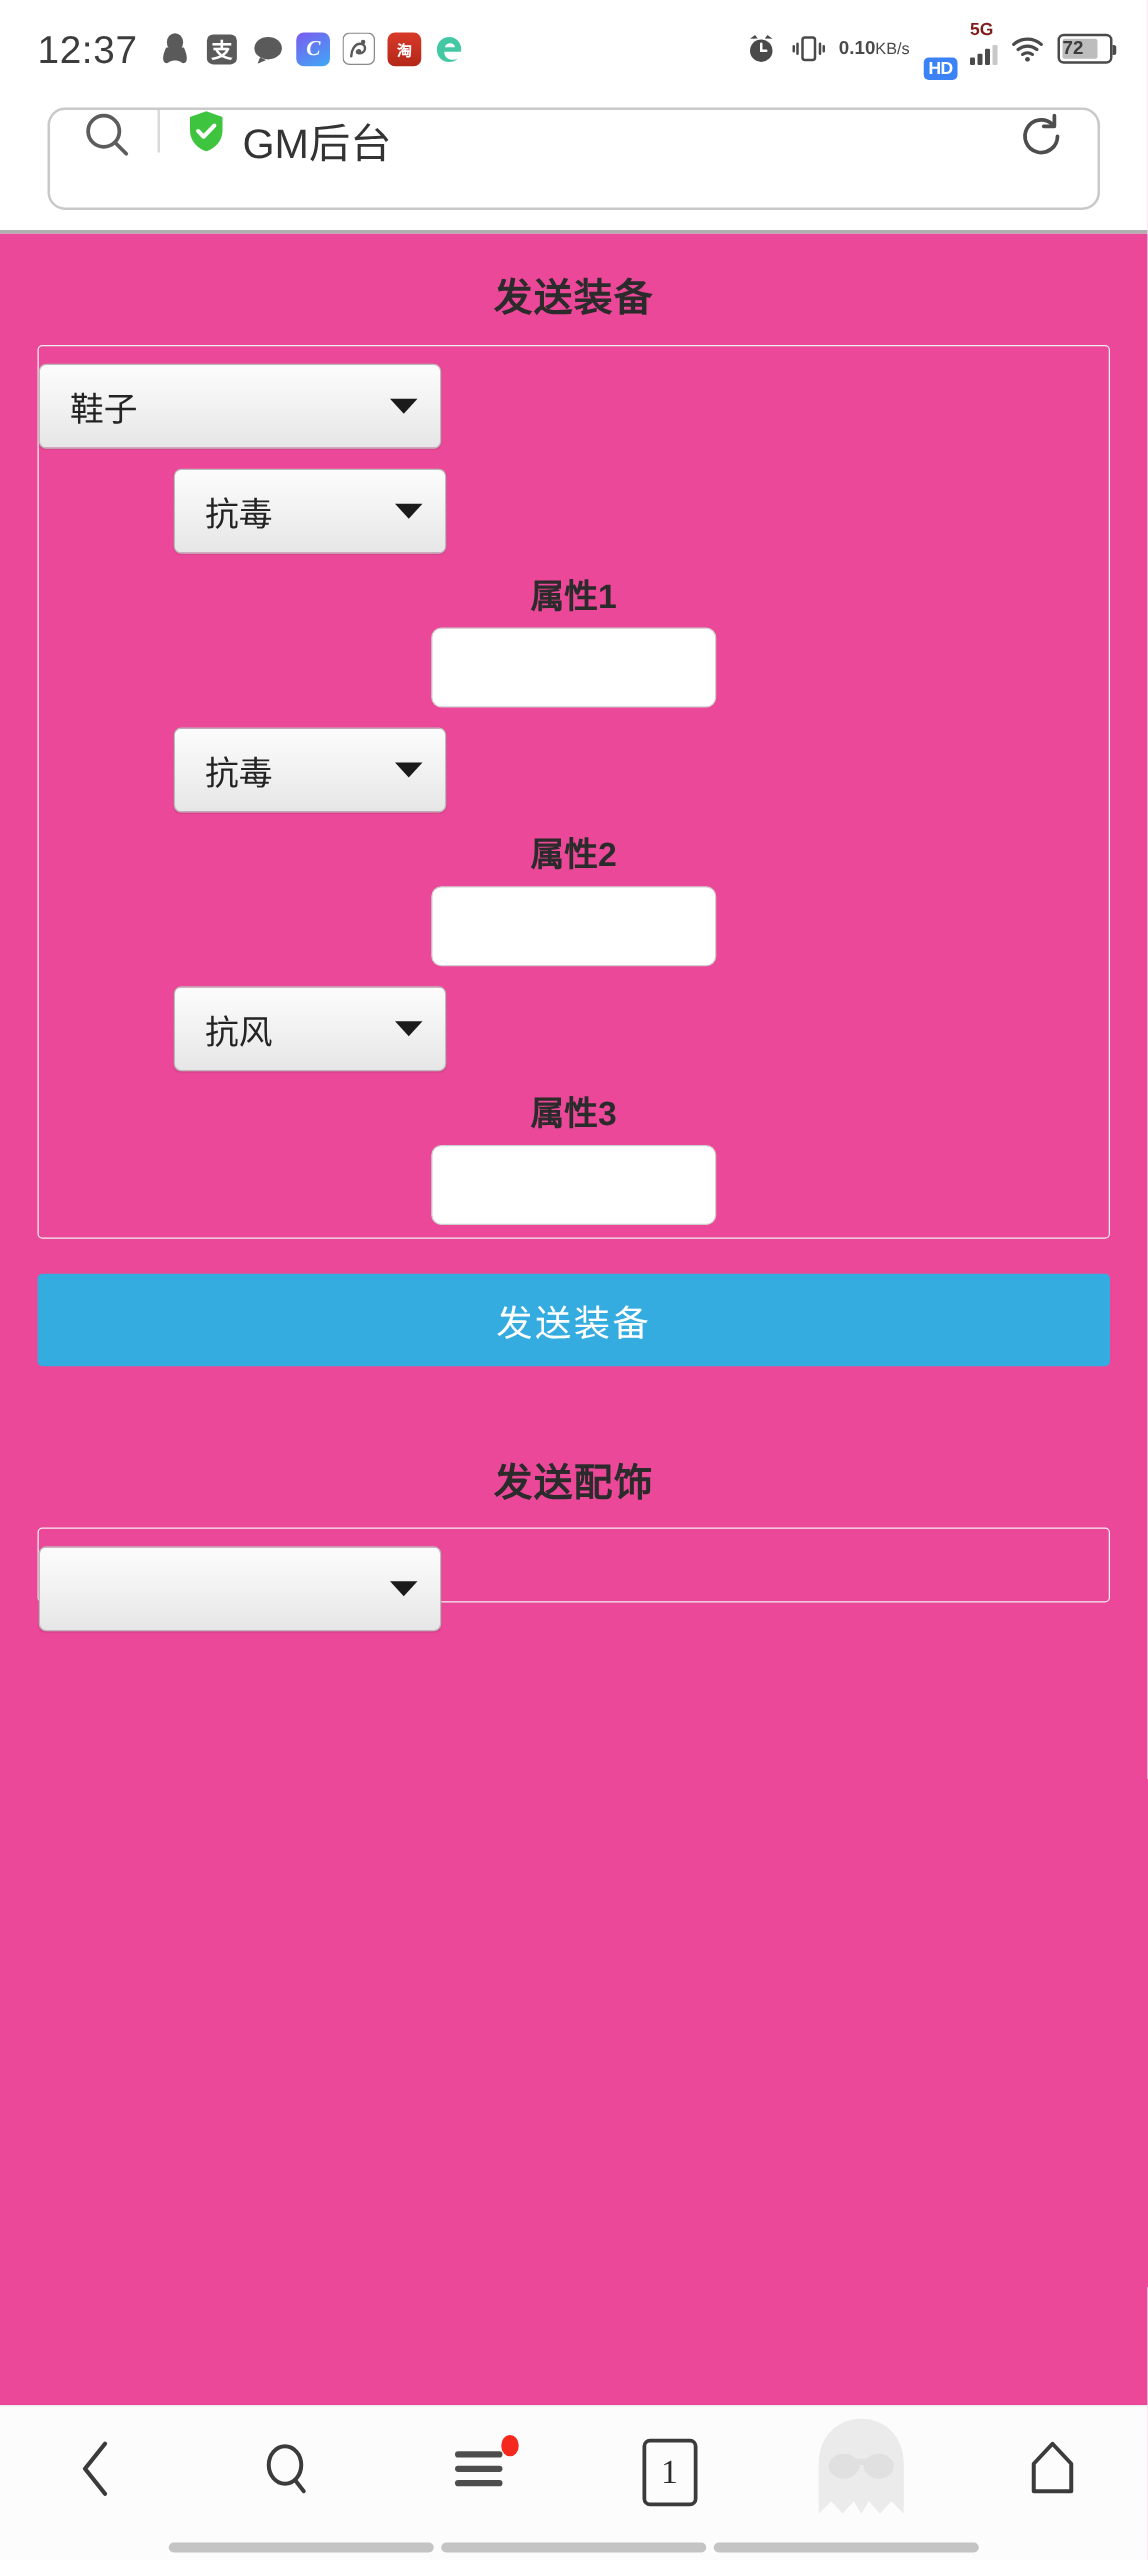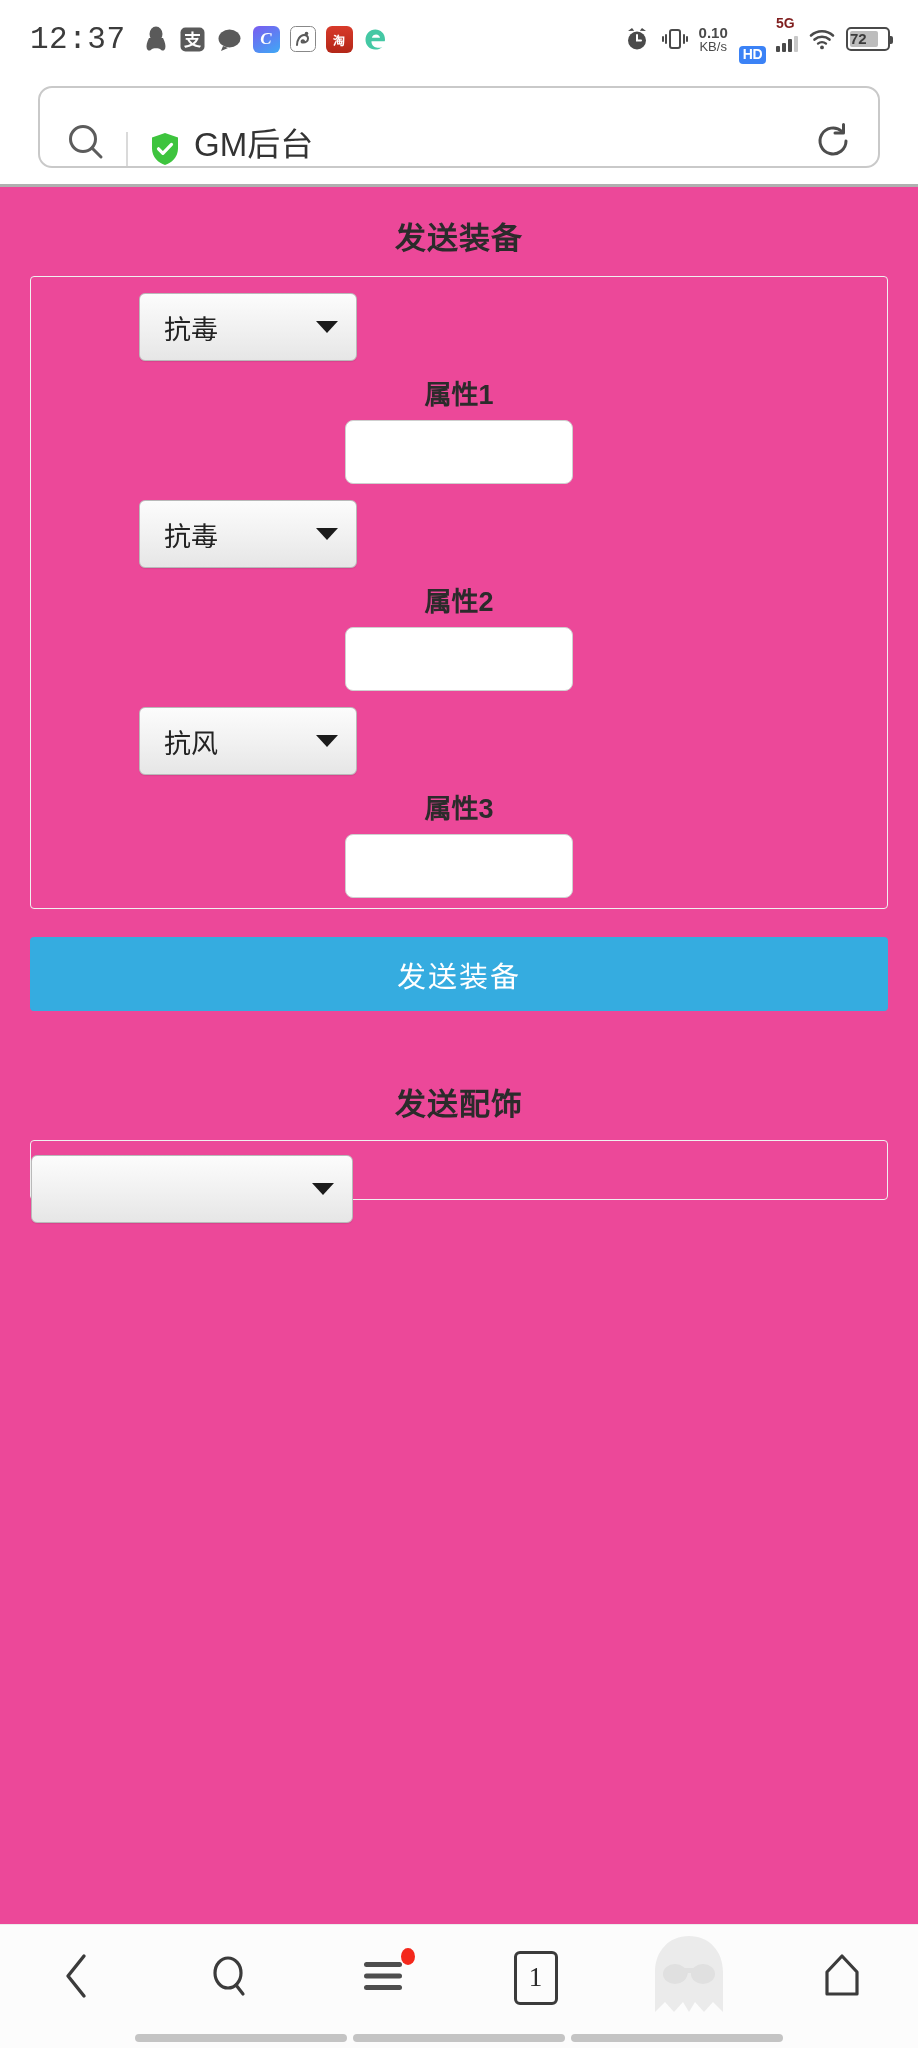--- a/index.html
+++ b/index.html
@@ -30,21 +30,20 @@
     padding: 0 28px 0 30px;
     background: #ffffff;
   }
   .status-clock {
     font-size: 31px;
     font-weight: 500;
     color: #3c3c3c;
     letter-spacing: 0.5px;
     line-height: 1;
     margin-right: 16px;
-    font-family: Liberation Mono, monospace;
   }
   .status-left-icons {
     display: flex;
     align-items: center;
     gap: 9px;
   }
   .status-right {
     margin-left: auto;
     display: flex;
     align-items: center;
@@ -69,21 +68,21 @@
     font-size: 17px;
     color: #fff;
     font-weight: bold;
     overflow: hidden;
   }
   .tile-c  { background: linear-gradient(150deg, #7b5bf0 0%, #3ea9f5 100%); font-style: italic; font-family: "Liberation Serif", serif; }
   .tile-red{ background: linear-gradient(180deg,#d83a2a 0%, #b32718 100%); font-size: 12px; }
 
   .netspeed {
     display: flex;
-    flex-direction: column;
+    flex-direction: row;
     align-items: center;
     line-height: 1.0;
     color: #4a4a4a;
     font-size: 15px;
     font-weight: 600;
     margin-right: 1px;
   }
   .netspeed .u { font-size: 13px; font-weight: 500; }
 
   .hd-badge {
@@ -158,21 +157,21 @@
   .addrbar-wrap {
     flex: 0 0 104px;
     padding: 8px 38px 16px 38px;
     background: #ffffff;
   }
   .addrbar {
     height: 82px;
     border: 2px solid #c9c9c9;
     border-radius: 14px;
     display: flex;
-    align-items: flex-end;
+    align-items: flex-start;
     padding: 0 24px 0 26px;
     background: #fff;
   }
   .addr-search-icon { flex: 0 0 auto; margin-right: 20px; }
   .addr-divider {
     width: 2px; height: 34px;
     background: #dadada;
     flex: 0 0 auto;
     margin-right: 22px;
   }
@@ -473,20 +472,24 @@
   </div>
 
   <div class="topline"></div>
 
   <div class="page">
 
     <div class="section-title">发送装备</div>
 
     <div class="form-card">
 
+      <div class="sel sel-type">
+        <span>鞋子</span>
+        <span class="caret"></span>
+      </div>
 
       <div class="attr-group">
         <div class="sel sel-attr">
           <span>抗毒</span>
           <span class="caret"></span>
         </div>
         <div class="attr-label">属性1</div>
         <input class="attr-input" type="text" value="" style="">
       </div>
 

